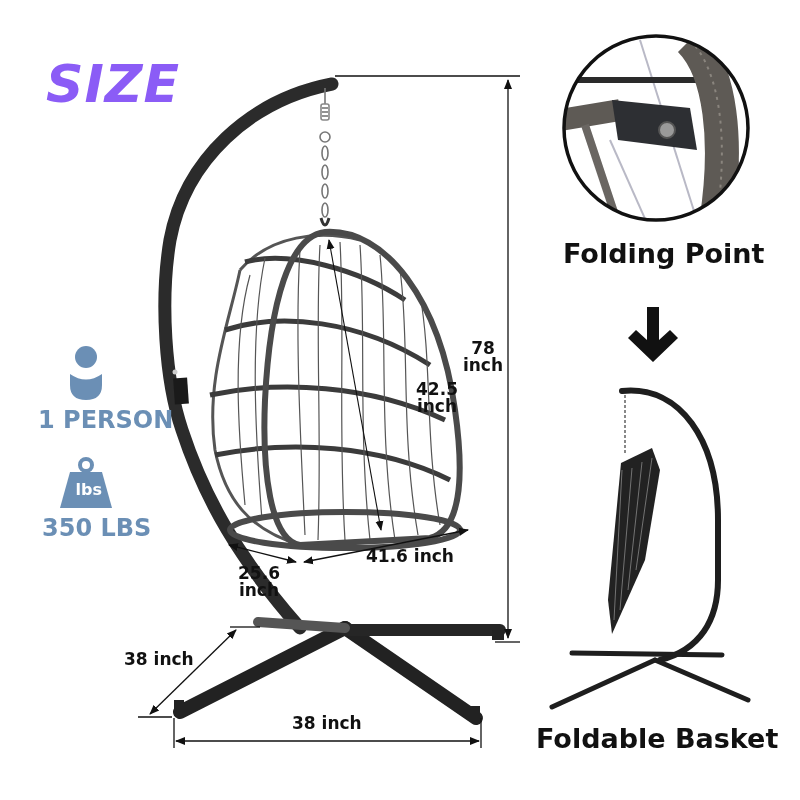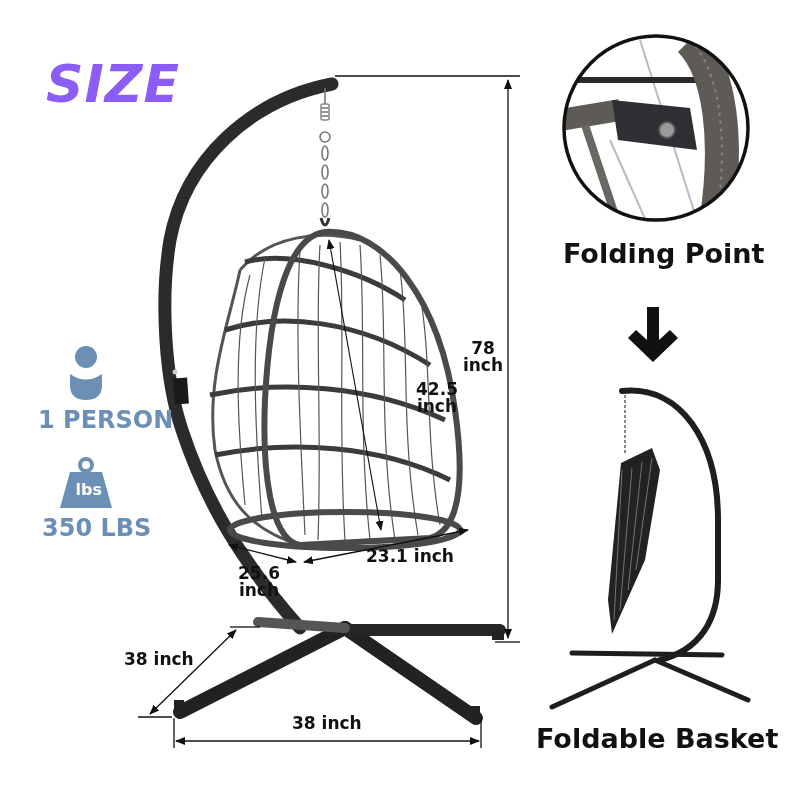--- a/index.html
+++ b/index.html
@@ -164,20 +164,20 @@
 <div class="abs dim" style="left:376px; top:381px; width:50px;margin-left:36px;">
   <div>42.5</div>
   <div>inch</div>
 </div>
 
 <div class="abs dim" style="left:234px; top:565px; width:50px;">
   <div>25.6</div>
   <div>inch</div>
 </div>
 
-<div class="abs dim" style="left:366px; top:548px;">23.1 inch</div>
+<div class="abs dim" style="left:366px; top:548px;">41.6 inch</div>
 
 <div class="abs dim" style="left:124px; top:651px;">38 inch</div>
 
 <div class="abs dim" style="left:292px; top:715px;">38 inch</div>
 
 <div class="abs caption" style="left:563px; top:240px;text-align:center;">Folding Point</div>
 <div class="abs caption" style="left:536px; top:725px;">Foldable Basket</div>
 
 </body></html>

